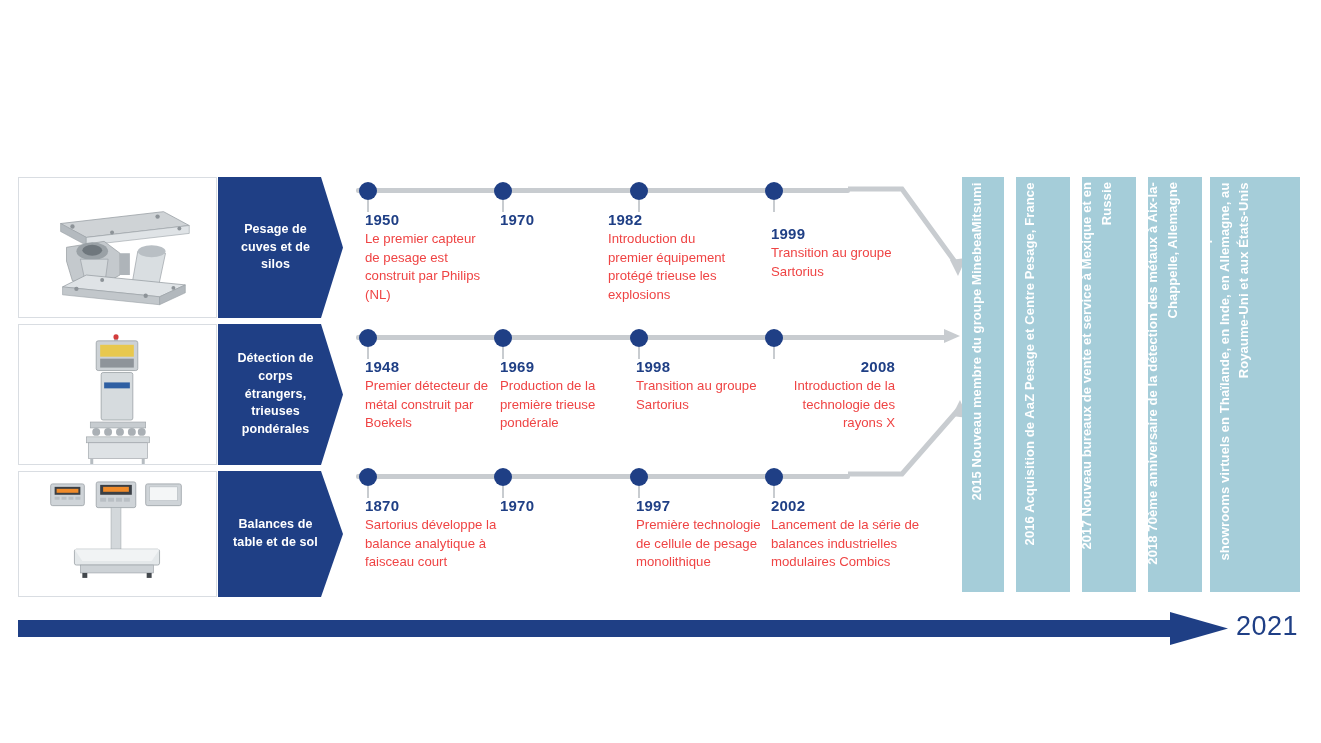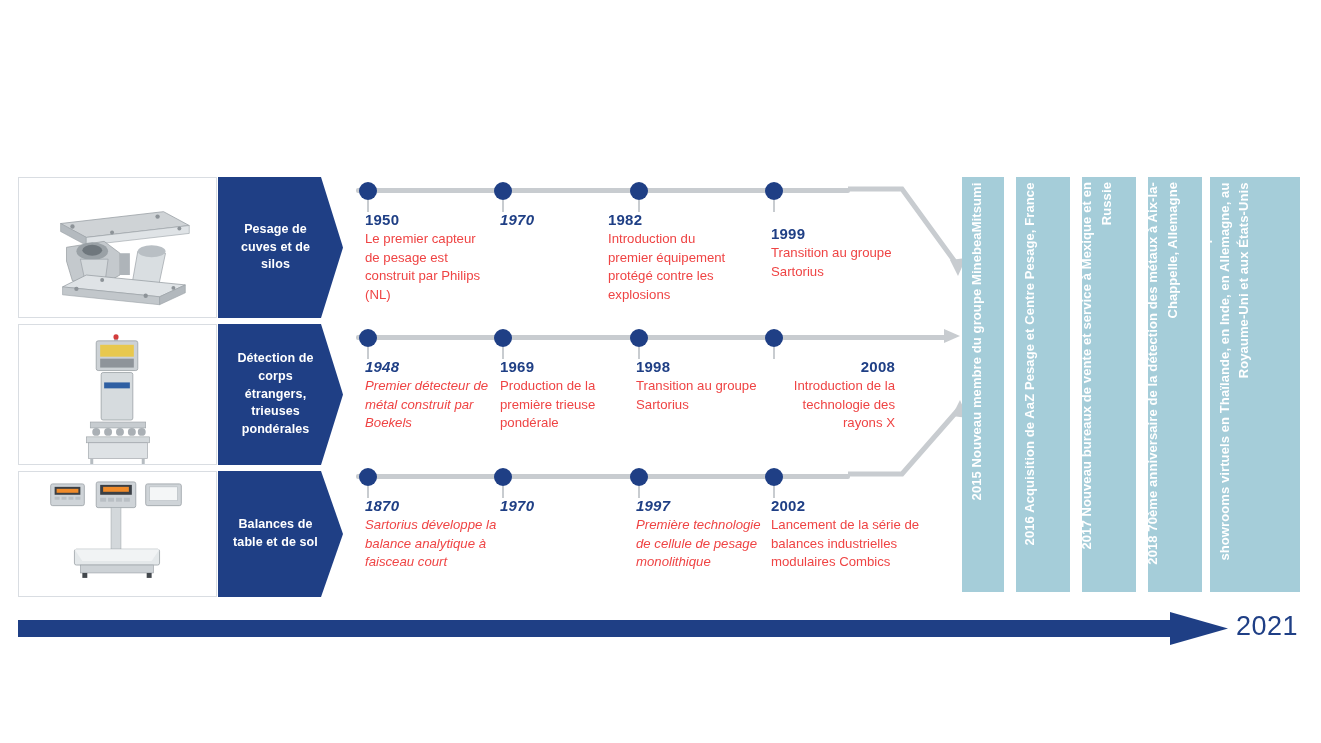--- a/index.html
+++ b/index.html
@@ -63,21 +63,21 @@
     font-weight: bold;
     color: #1f3f85;
     letter-spacing: .2px;
     margin-bottom: 2px;
   }
   .event .desc {
     font-size: 13.2px;
     color: #ef4444;
     line-height: 1.42;
   }
-  .event.wide { width: 132px; font-style: italic; }
+  .event.wide { width: 132px; }
 
   
   .vbar {
     position: absolute;
     background: #a5cdd9;
     overflow: hidden;
   }
   .vbar .vtxt {
     position: absolute;
     left: 50%;
@@ -159,21 +159,21 @@
   <div class="dot" style="left:494px; top:182px;"></div>
   <div class="stem" style="left:502px; top:200px; height:12px;"></div>
   <div class="event wide" style="left:500px; top:211px;">
     <div class="yr">1970</div>
   </div>
 
   <div class="dot" style="left:630px; top:182px;"></div>
   <div class="stem" style="left:638px; top:200px; height:12px;"></div>
   <div class="event" style="left:608px; top:211px;">
     <div class="yr">1982</div>
-    <div class="desc">Introduction du premier équipement protégé contre les explosions</div>
+    <div class="desc">Introduction du premier équipement protégé trieuse les explosions</div>
   </div>
 
   <div class="dot" style="left:765px; top:182px;"></div>
   <div class="stem" style="left:773px; top:200px; height:12px;"></div>
   <div class="event" style="left:771px; top:225px; width:130px;">
     <div class="yr">1999</div>
     <div class="desc">Transition au groupe Sartorius</div>
   </div>
 
   <div class="img-card" style="left:18px; top:324px; width:199px; height:141px;">

